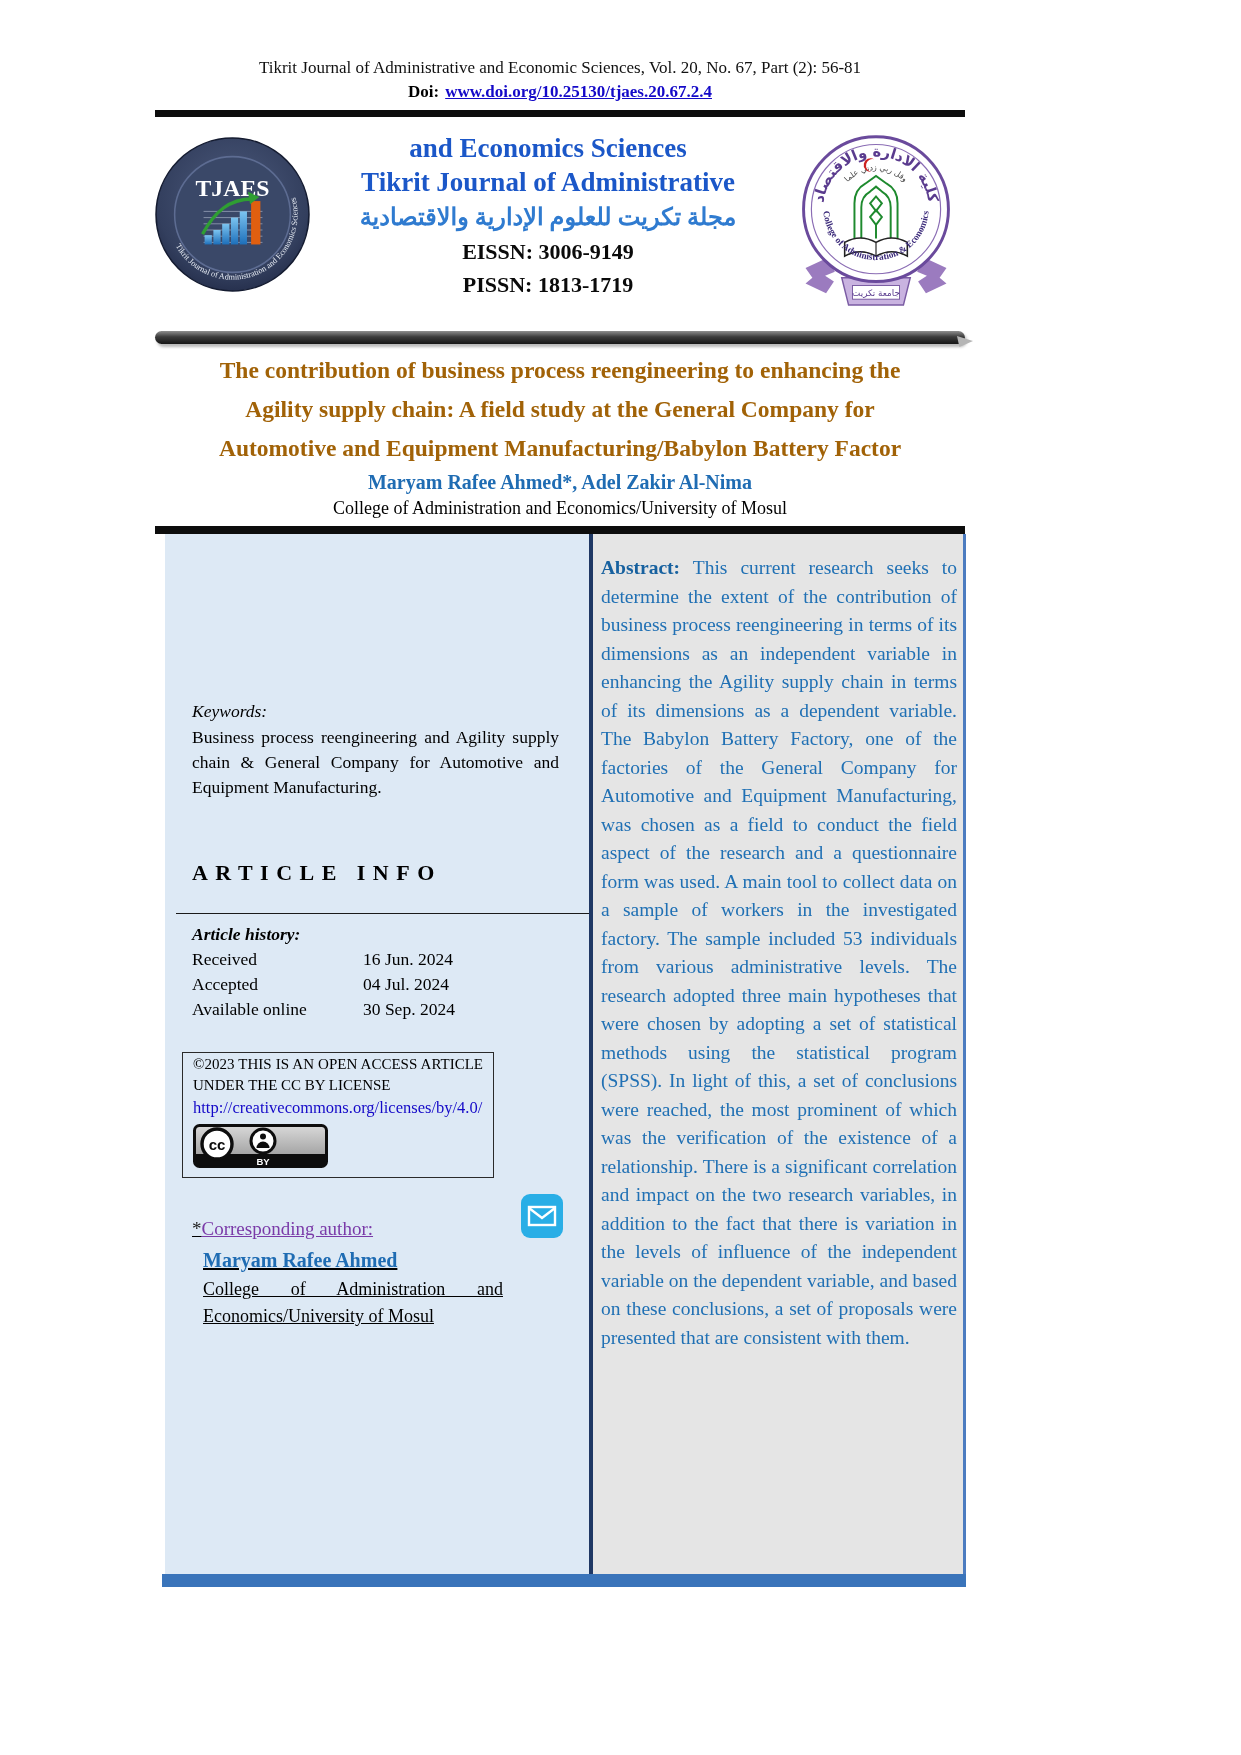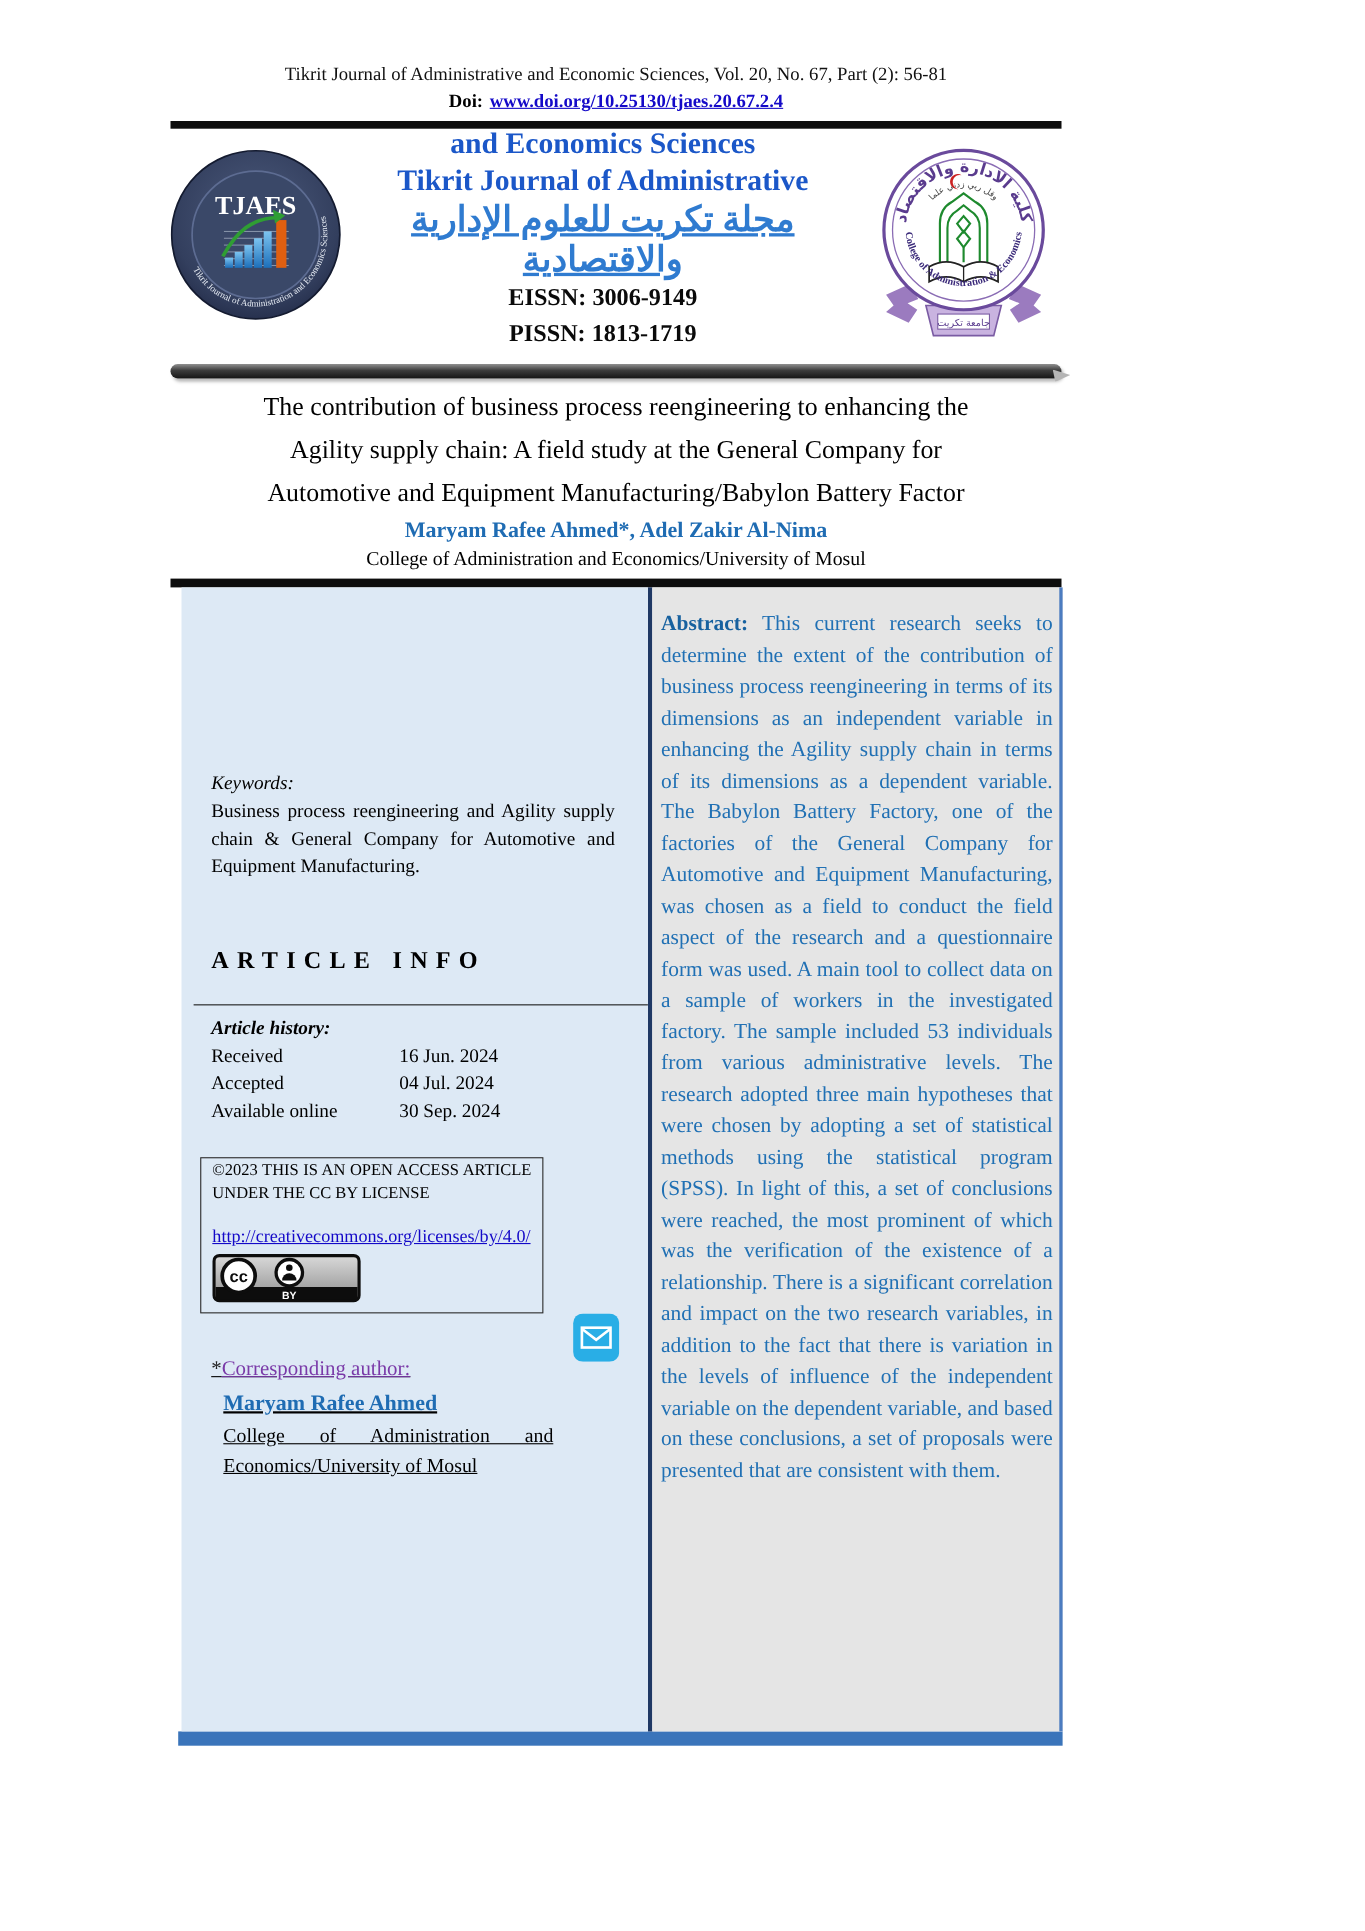--- a/index.html
+++ b/index.html
@@ -15,33 +15,33 @@
   .doi-line a { color:#1409c8; text-decoration:underline; margin-left:6px; cursor:pointer; }
   .black-bar { height:7px; background:#0d0d0d; }
   .bar1 { margin-top:8px; }
 
   
   .header-flex { display:flex; align-items:center; margin-top:6px; height:186px; }
   .logo-left { width:158px; flex:0 0 158px; }
   .header-center { flex:1; text-align:center; }
   .logo-right { width:182px; flex:0 0 182px; display:flex; justify-content:flex-end; }
   .jtitle { font-size:27px; font-weight:bold; color:#1b57c8; line-height:34px; }
-  .jarabic { font-size:32px; font-weight:bold; color:#2f7bd0; line-height:36px; direction:rtl;text-decoration:underline; }
+  .jarabic { font-size:24px; font-weight:bold; color:#2f7bd0; line-height:36px; direction:rtl; }
   .issn { font-size:22px; font-weight:bold; color:#0a0a0a; line-height:33px; }
 
   
   .gray-bar { position:relative; margin-top:22px; height:13px; border-radius:7px;
     background:linear-gradient(180deg,#8f8f8f 0%,#3c3c3c 45%,#161616 100%);
     box-shadow:2px 3px 3px rgba(0,0,0,0.28); }
   .gray-bar::after { content:""; position:absolute; right:-8px; top:5px; width:16px; height:11px;
     background:#b5b5b5; clip-path:polygon(0 0,100% 45%,15% 100%); }
 
   
-  .a-title { margin-top:7px; text-align:center; font-size:23.5px; font-weight:normal;
-    line-height:39px; color:#000000; }
+  .a-title { margin-top:7px; text-align:center; font-size:23.5px; font-weight:bold;
+    line-height:39px; color:#a16207; }
   .authors { text-align:center; font-size:20px; font-weight:bold; color:#1f6cb3; line-height:28px; }
   .affiliation { text-align:center; font-size:18px; line-height:24px; }
   .bar2 { margin-top:6px; height:8px; }
 
   
   .columns { display:flex; margin-left:10px; width:801px; height:1040px; }
   .col-left { width:424px; flex:0 0 424px; background:#dde9f5; position:relative;
     padding:165px 30px 0 27px; }
   .col-divider { width:4px; flex:0 0 4px; background:#1f3864; }
   .col-right { flex:1; background:#e5e5e5; border-right:3px solid #4c7cc0;
@@ -52,22 +52,22 @@
   .kw-label { font-size:17.5px; font-weight:normal; font-style:italic; line-height:25px; }
   .kw-text { font-size:17.5px; line-height:25px; text-align:justify; margin-top:1px; }
   .article-info { margin-top:60px; font-size:22px; font-weight:bold; letter-spacing:0.34em; }
   .rule { margin-top:27px; margin-left:-16px; margin-right:-30px; border-top:1.6px solid #1a1a1a; }
   .hist-label { margin-top:7px; font-size:17.5px; font-weight:bold; font-style:italic; line-height:26px; }
   .hist-row { font-size:17.5px; line-height:25px; display:flex; }
   .hist-row .hl { width:171px; flex:0 0 171px; }
   .license-box { margin-top:30px; margin-left:-10px; width:312px; border:1.6px solid #2a2a2a;
     padding:1px 10px 9px 10px; background:transparent; }
   .license-text { font-size:15px; line-height:21px; text-align:justify; }
-  .license-link { display:block; font-size:16.5px; color:#1409c8; text-decoration:underline;
-    margin-top:18px; cursor:pointer; }
+  .license-link { display:block; font-size:16.5px; color:#1409c8; 
+    margin-top:2px; cursor:pointer; }
   .cc-badge { margin-top:6px; display:block; }
   .mail-icon { position:absolute; top:660px; right:26px; cursor:pointer; }
   .corr-block { margin-top:37px; font-size:19px;text-decoration:underline; }
   .corr-line { line-height:27px; }
   .corr-star { color:#222; }
   .corr-label { color:#7a3aa8; text-decoration:underline; cursor:pointer; }
   .corr-name { margin-left:11px; margin-top:4px; font-size:20px; font-weight:bold; color:#1f6cb3; line-height:28px; }
   .corr-affil { margin-left:11px; margin-top:2px; font-size:18px; line-height:27px;
     width:300px; text-align:justify; }
 

